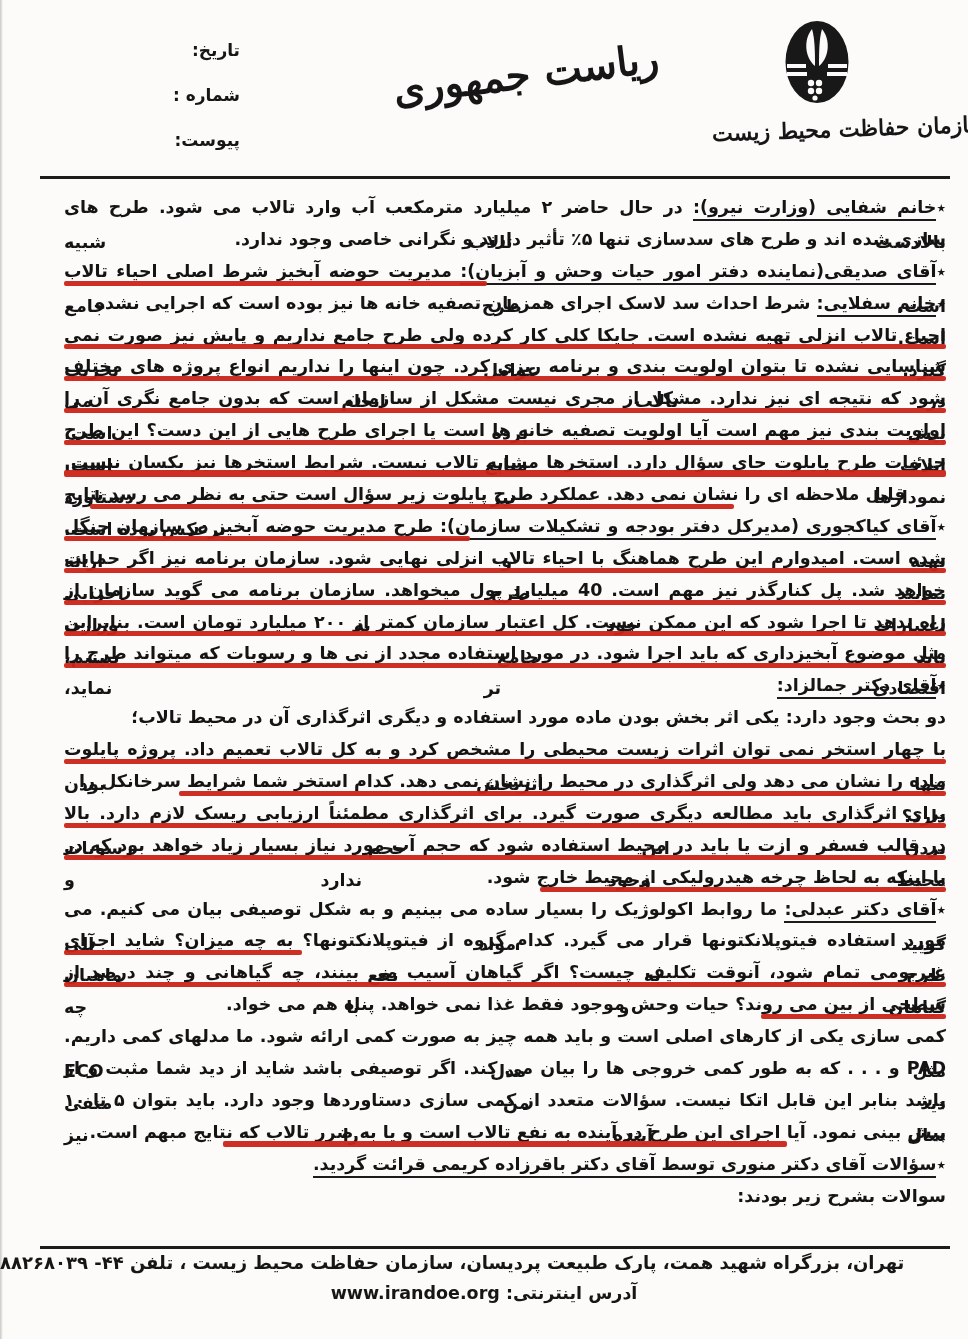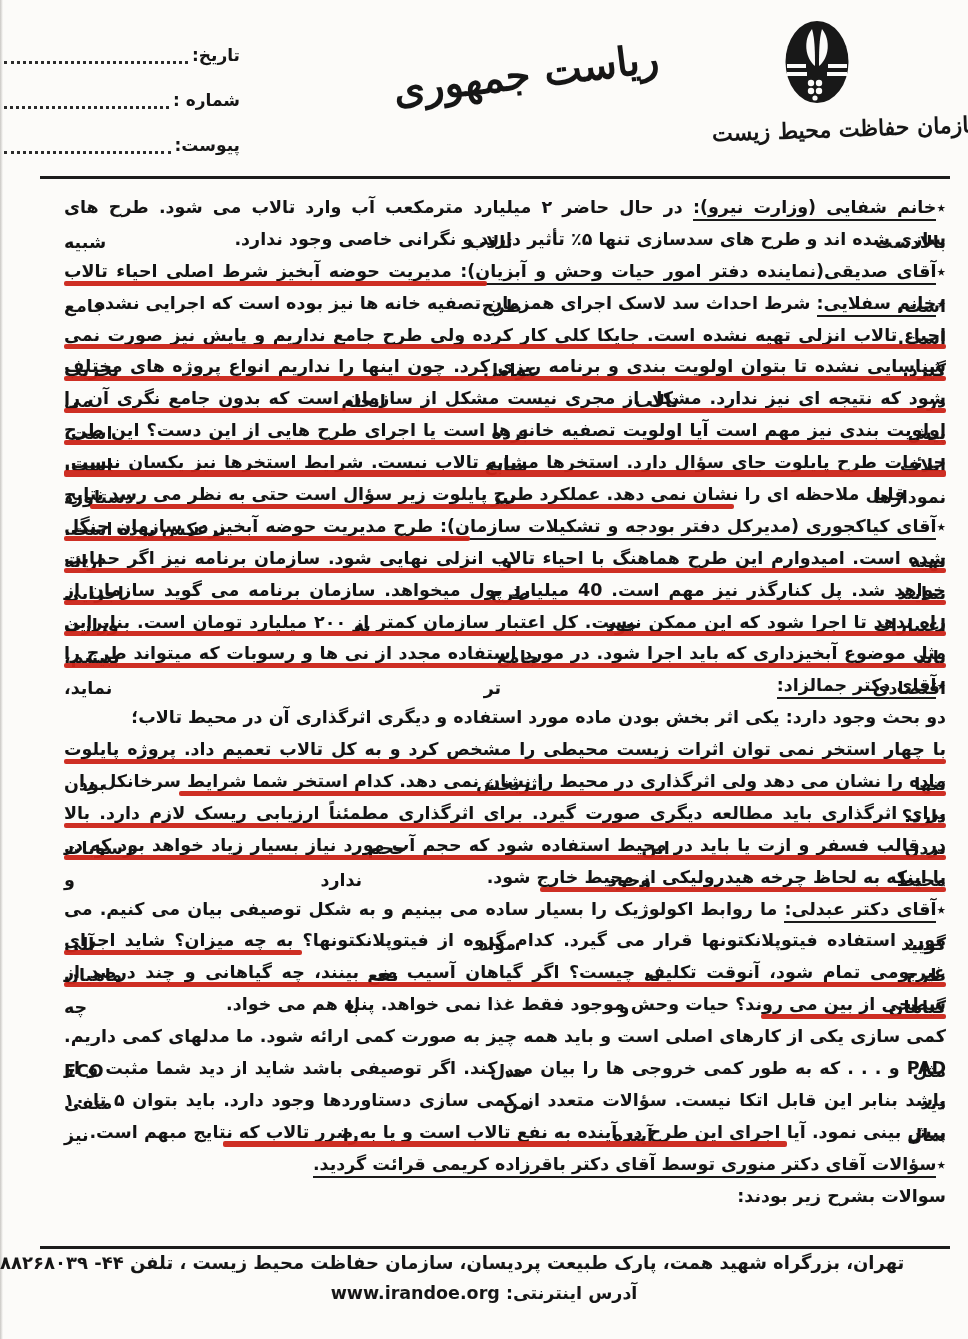--- a/index.html
+++ b/index.html
@@ -7,21 +7,21 @@
     position:relative; width:968px; height:1339px;
     background:#fcfbf9; overflow:hidden;
     font-family:"DejaVu Sans", sans-serif; color:#161616;
   }
   .page::before{ 
     content:""; position:absolute; left:0; top:0; bottom:0; width:3px;
     background:linear-gradient(90deg,#c9c7c4,rgba(255,255,255,0)); 
   }
   
   .ref-fields{ position:absolute; left:4px; top:40px; width:236px; direction:rtl; }
-  .ref-row{ display:flex; align-items:center; height:30px; margin-bottom:15px; }
+  .ref-row{ display:flex; align-items:flex-start; height:30px; margin-bottom:15px;flex-direction:column; }
   .ref-label{ font-weight:700; font-size:17px; white-space:nowrap; padding-left:4px; }
   .dots{ flex:1; border-bottom:3px dotted #2c2c2c; height:14px; }
   .doc-title{
     position:absolute; left:392px; top:50px; width:268px; text-align:center;
     font-family:"DejaVu Serif", serif; font-weight:700; font-size:40px;
     transform:rotate(-7deg); letter-spacing:1px;
   }
   .org-block{ position:absolute; left:712px; top:20px; width:244px; text-align:center; }
   .org-logo{ display:block; margin:0 auto; margin-left:72px; }
   .org-name{

